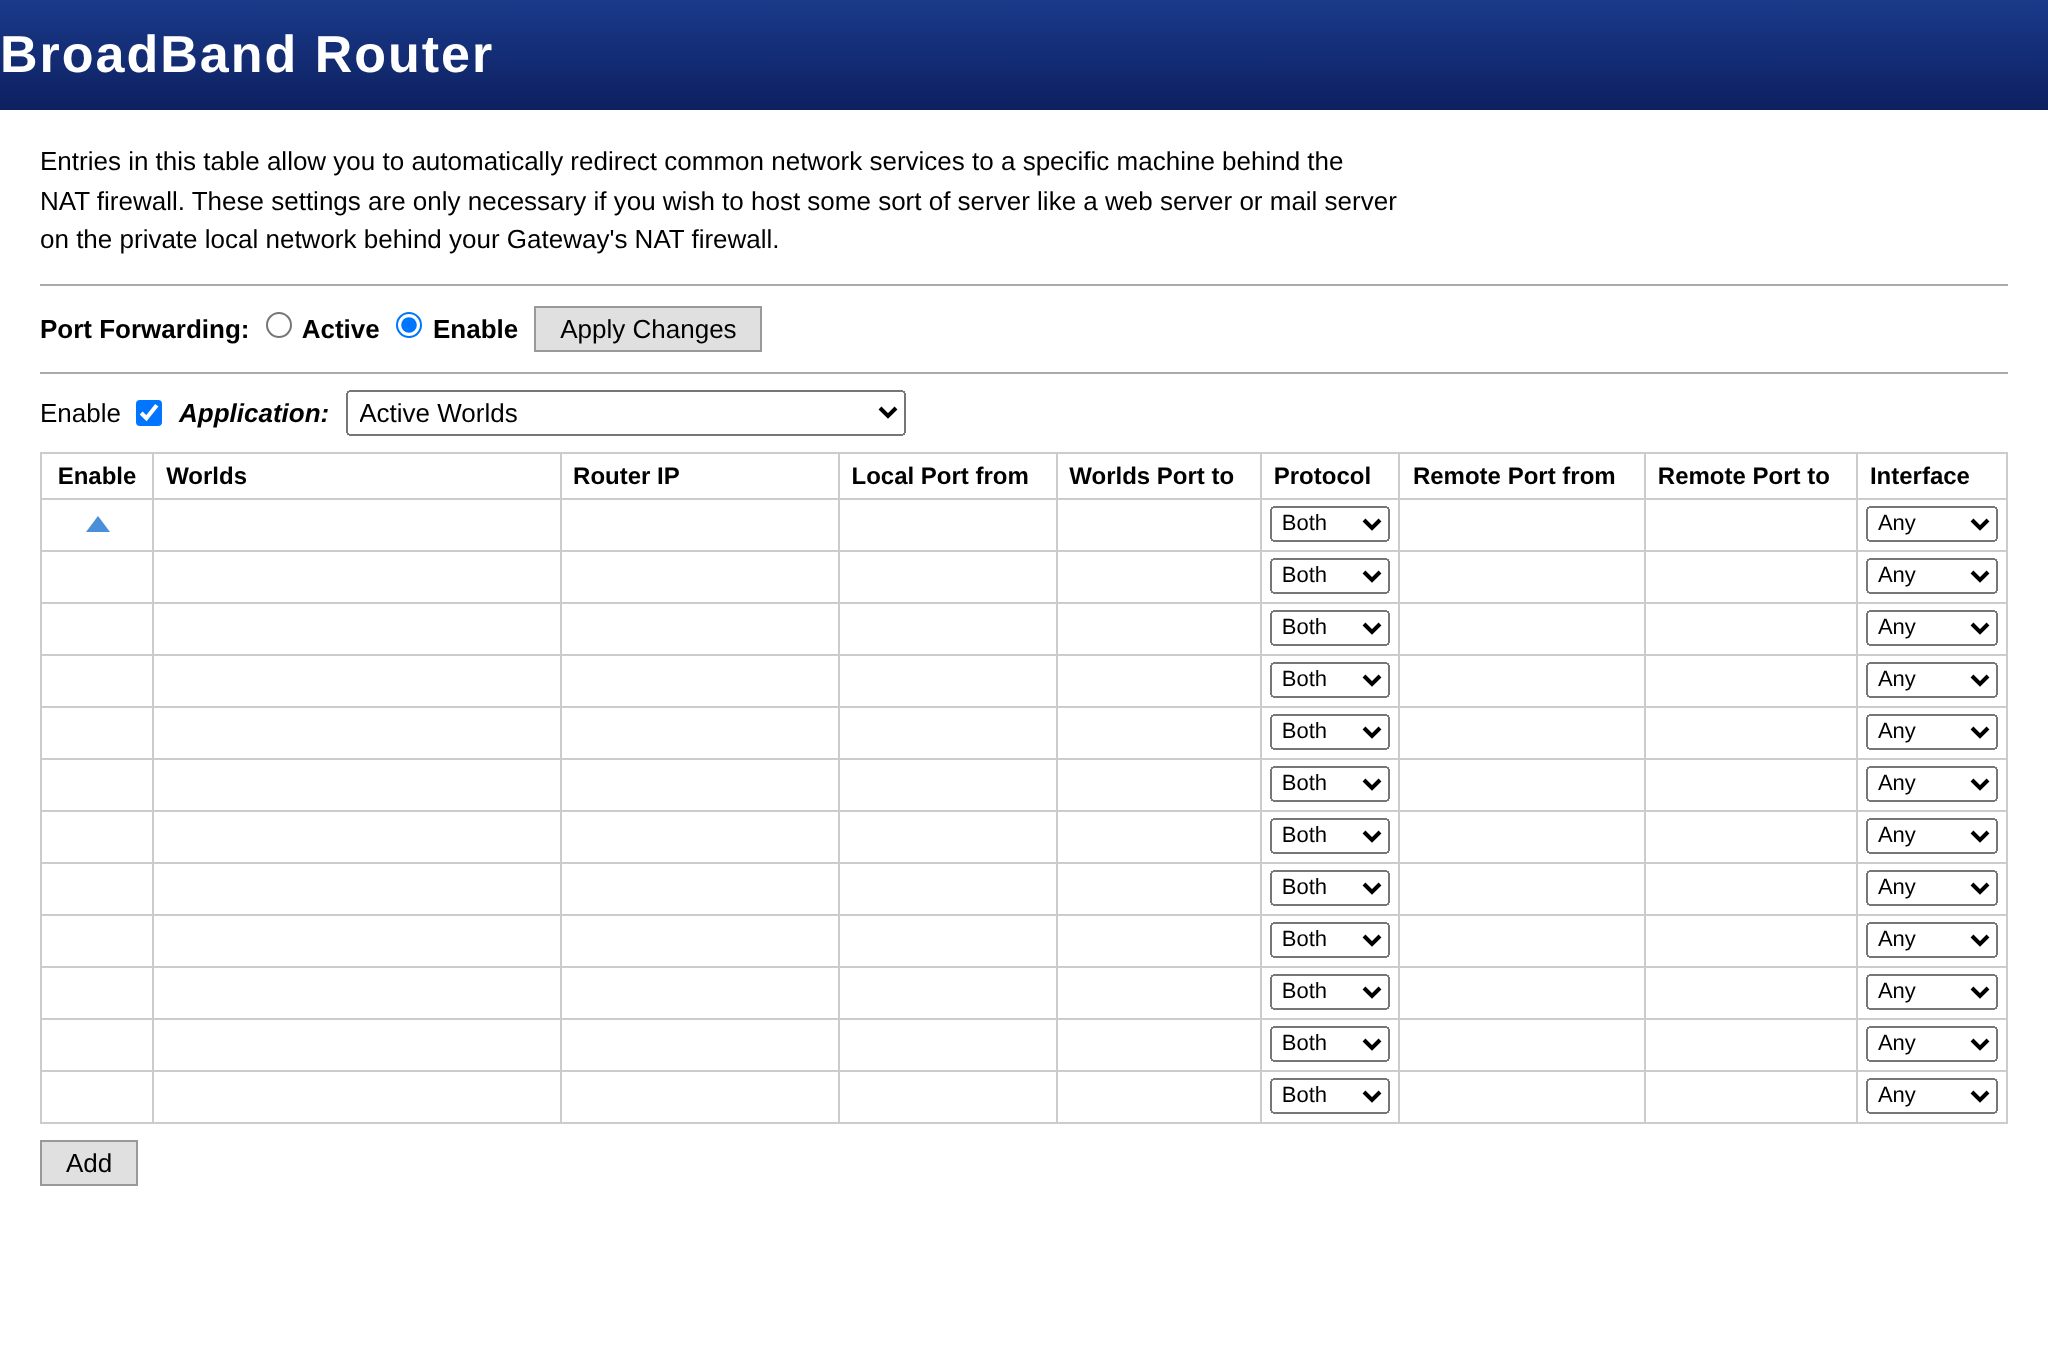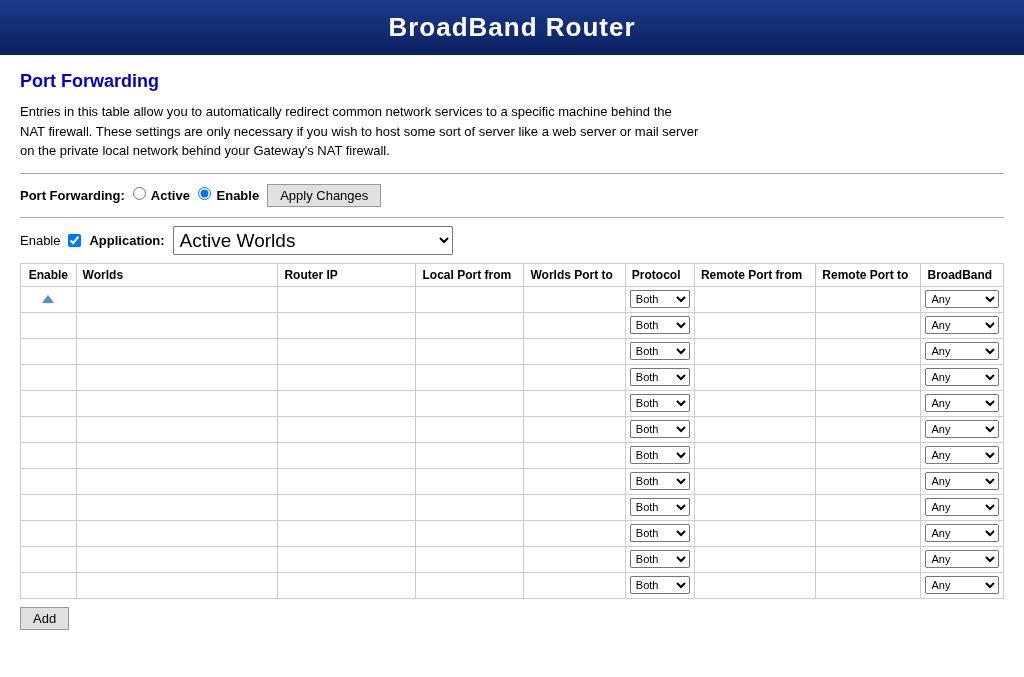--- a/index.html
+++ b/index.html
@@ -4,21 +4,20 @@
   <style>
     * { box-sizing: border-box; margin: 0; padding: 0; }
     body {
       font-family: Arial, sans-serif;
       font-size: 13px;
       background: #fff;
       color: #000;
     }
     .header {
       background: linear-gradient(to bottom, #1a3a8a, #0d2060);
-      text-align: center;
       padding: 12px 0;
       margin-bottom: 0;
     }
     .header h1 {
       color: #fff;
       font-size: 26px;
       font-weight: bold;
       letter-spacing: 1px;
     }
     .content {
@@ -64,24 +63,25 @@
     }
     .application-row {
       display: flex;
       align-items: center;
       gap: 8px;
       margin: 8px 0;
       font-size: 13px;
     }
     .application-row label {
       font-weight: bold;
+      font-style: italic;
     }
     .application-select {
       width: 280px;
-      font-size: 19px;
+      font-size: 13px;
       padding: 2px;
     }
     table {
       width: 100%;
       border-collapse: collapse;
       font-size: 12px;
     }
     table th {
       background: #fff;
       font-weight: bold;
@@ -136,21 +136,20 @@
 </head>
 <body>
 
 <div>
   <div class="header">
     <h1>BroadBand Router</h1>
   </div>
 </div>
 
 <div class="content">
-  <div class="page-title">Port Forwarding</div>
   <p class="description">Entries in this table allow you to automatically redirect common network services to a specific machine behind the NAT firewall. These settings are only necessary if you wish to host some sort of server like a web server or mail server on the private local network behind your Gateway's NAT firewall.</p>
   <hr>
 
   <div class="port-forwarding-toggle">
     <span>Port Forwarding:</span>
     <label>
       <input type="radio" name="pf_toggle" style="">
       <span>Active</span>
     </label>
     <label>
@@ -184,21 +183,21 @@
     <thead>
       <tr class="enable-header-row">
         <th class="col-enable">Enable</th>
         <th class="col-comment">Worlds</th>
         <th class="col-localip">Router IP</th>
         <th class="col-lpfrom">Local Port from</th>
         <th class="col-lpto">Worlds Port to</th>
         <th class="col-protocol">Protocol</th>
         <th class="col-rpfrom">Remote Port from</th>
         <th class="col-rpto">Remote Port to</th>
-        <th class="col-interface">BroadBand</th>
+        <th class="col-interface">Interface</th>
       </tr>
     </thead>
     <tbody id="table-body">
     <tr>
           <td class="col-enable checkbox-cell"><span class="up-arrow"></span></td>
           <td class="col-comment"><input type="text" style="width: 100%; border: none; font-size: 12px;"></td>
           <td class="col-localip"><input type="text" style="width: 100%; border: none; font-size: 12px;"></td>
           <td class="col-lpfrom"><input type="text" style="width: 100%; border: none; font-size: 12px;"></td>
           <td class="col-lpto"><input type="text" style="width: 100%; border: none; font-size: 12px;"></td>
           <td class="col-protocol"><select style="font-size: 11px;"><option value="Both">Both</option><option value="TCP">TCP</option><option value="UDP">UDP</option></select></td>

